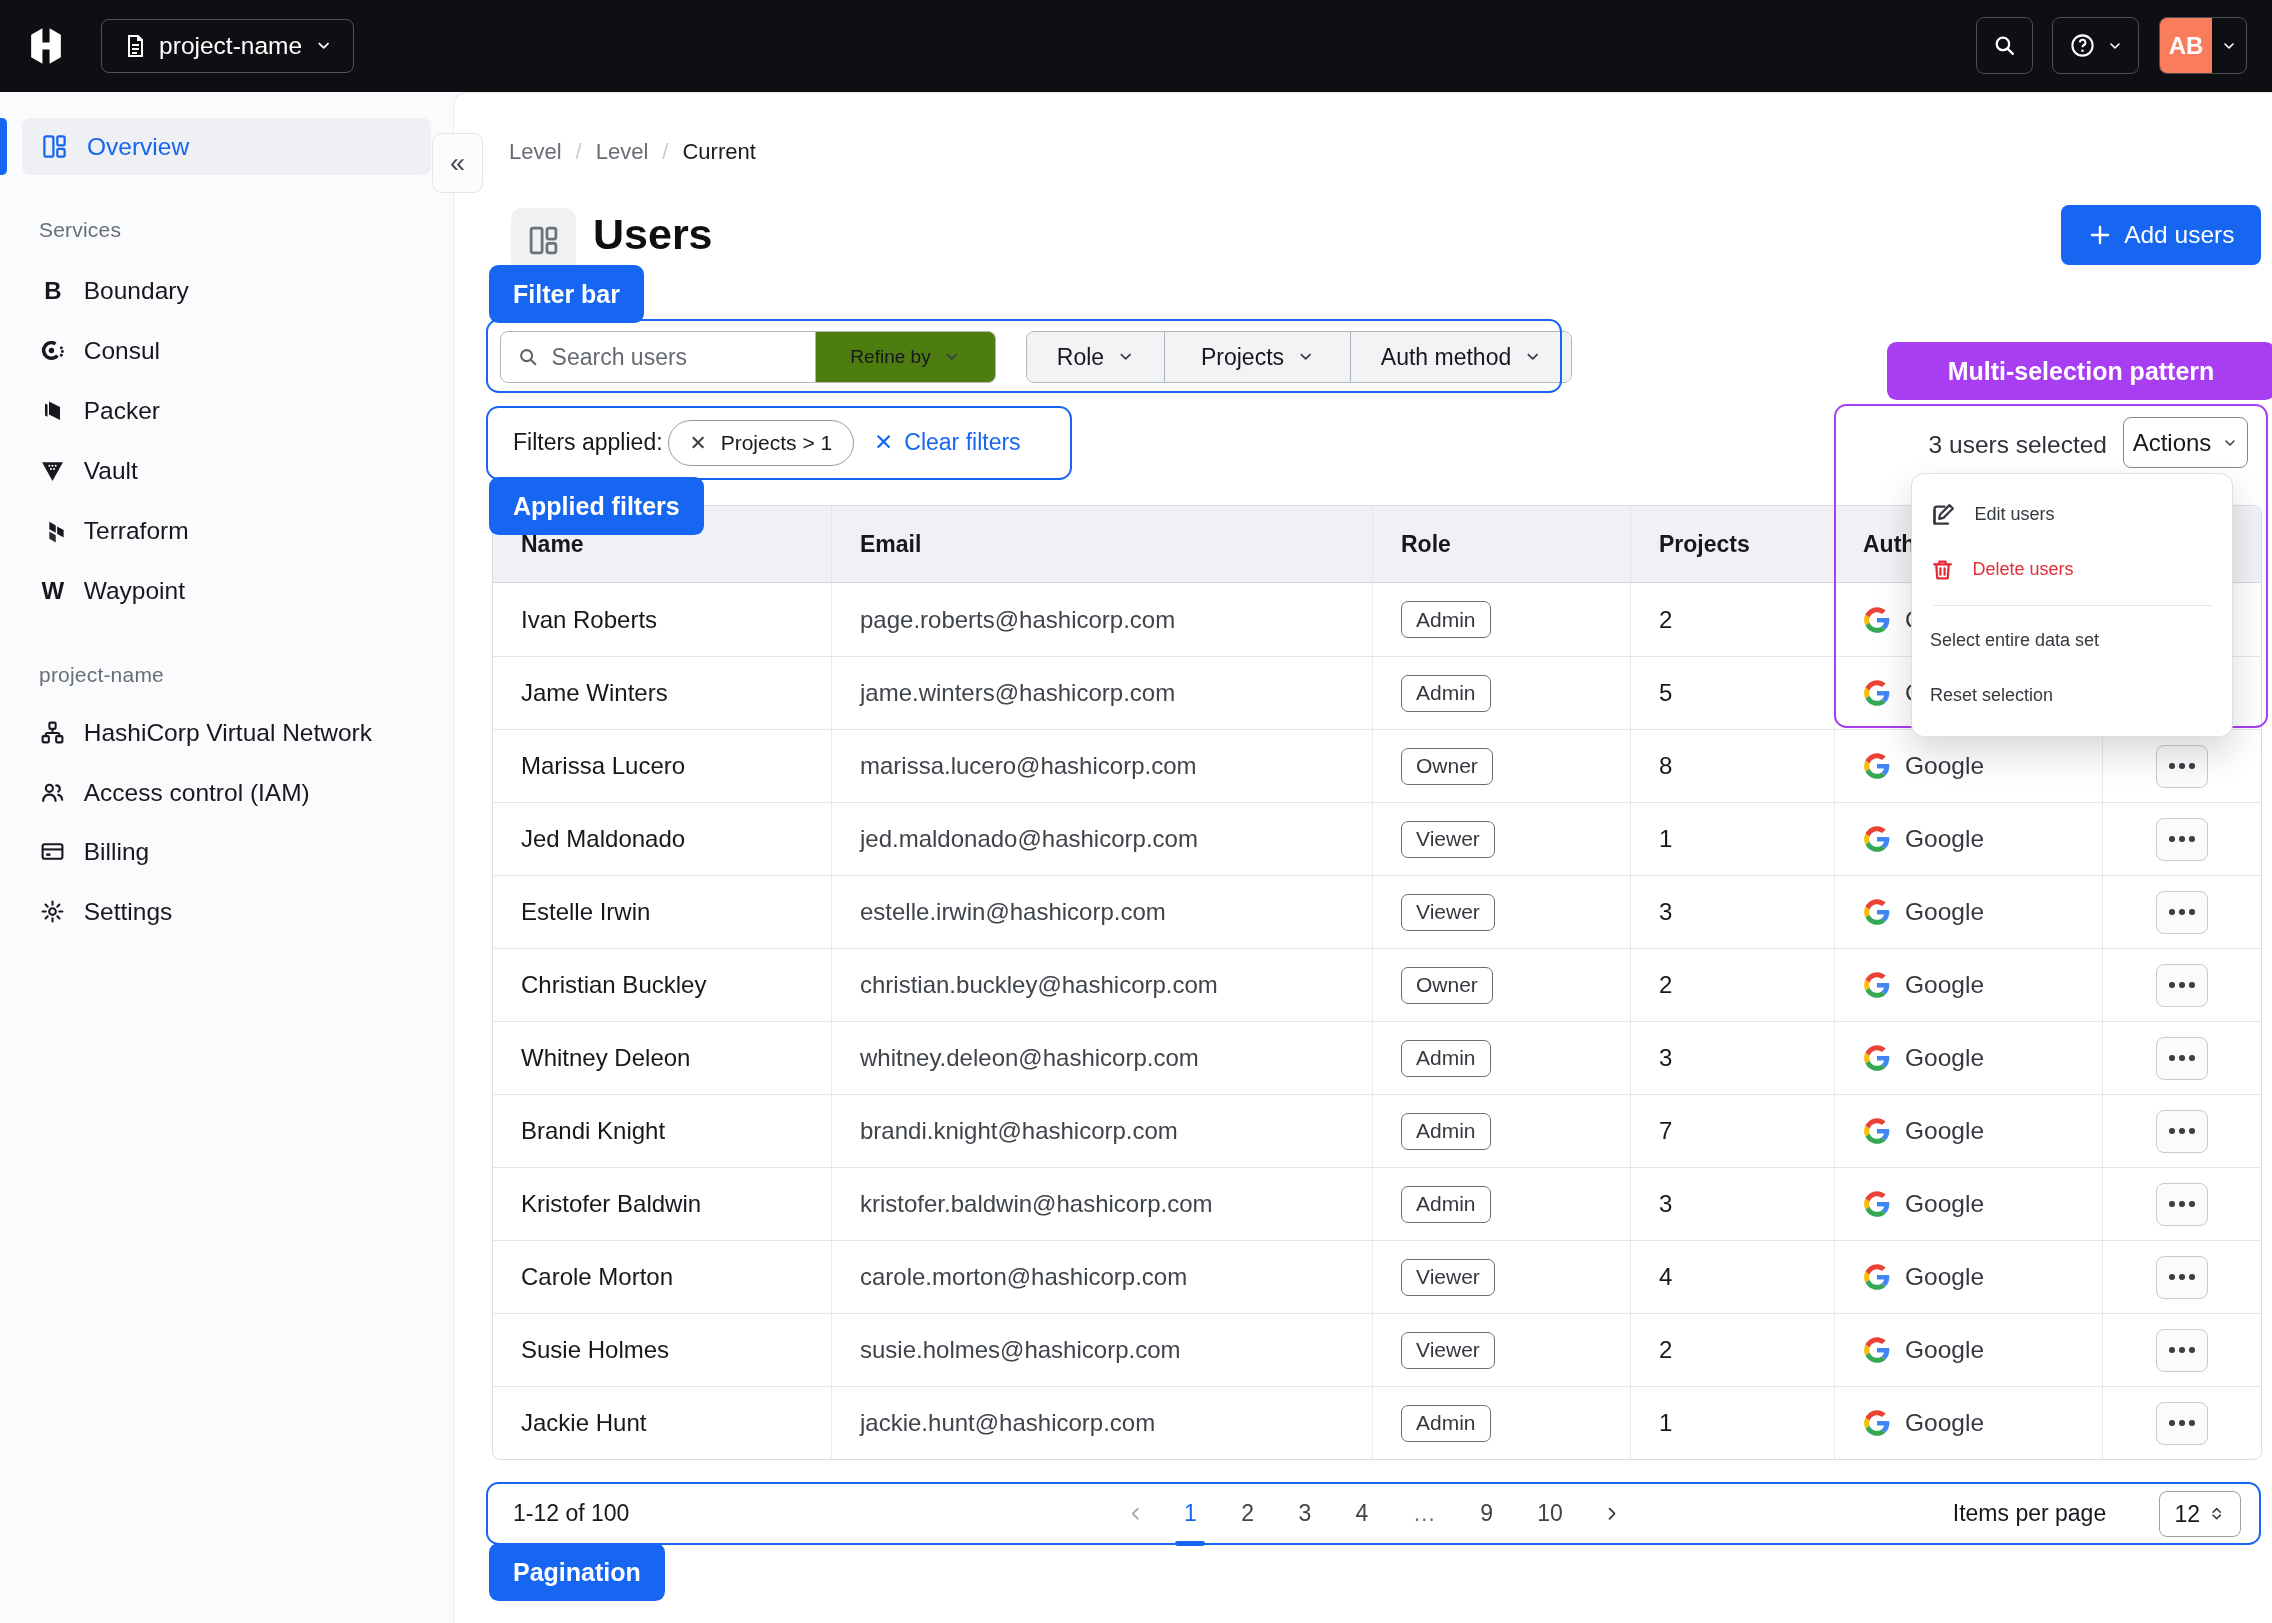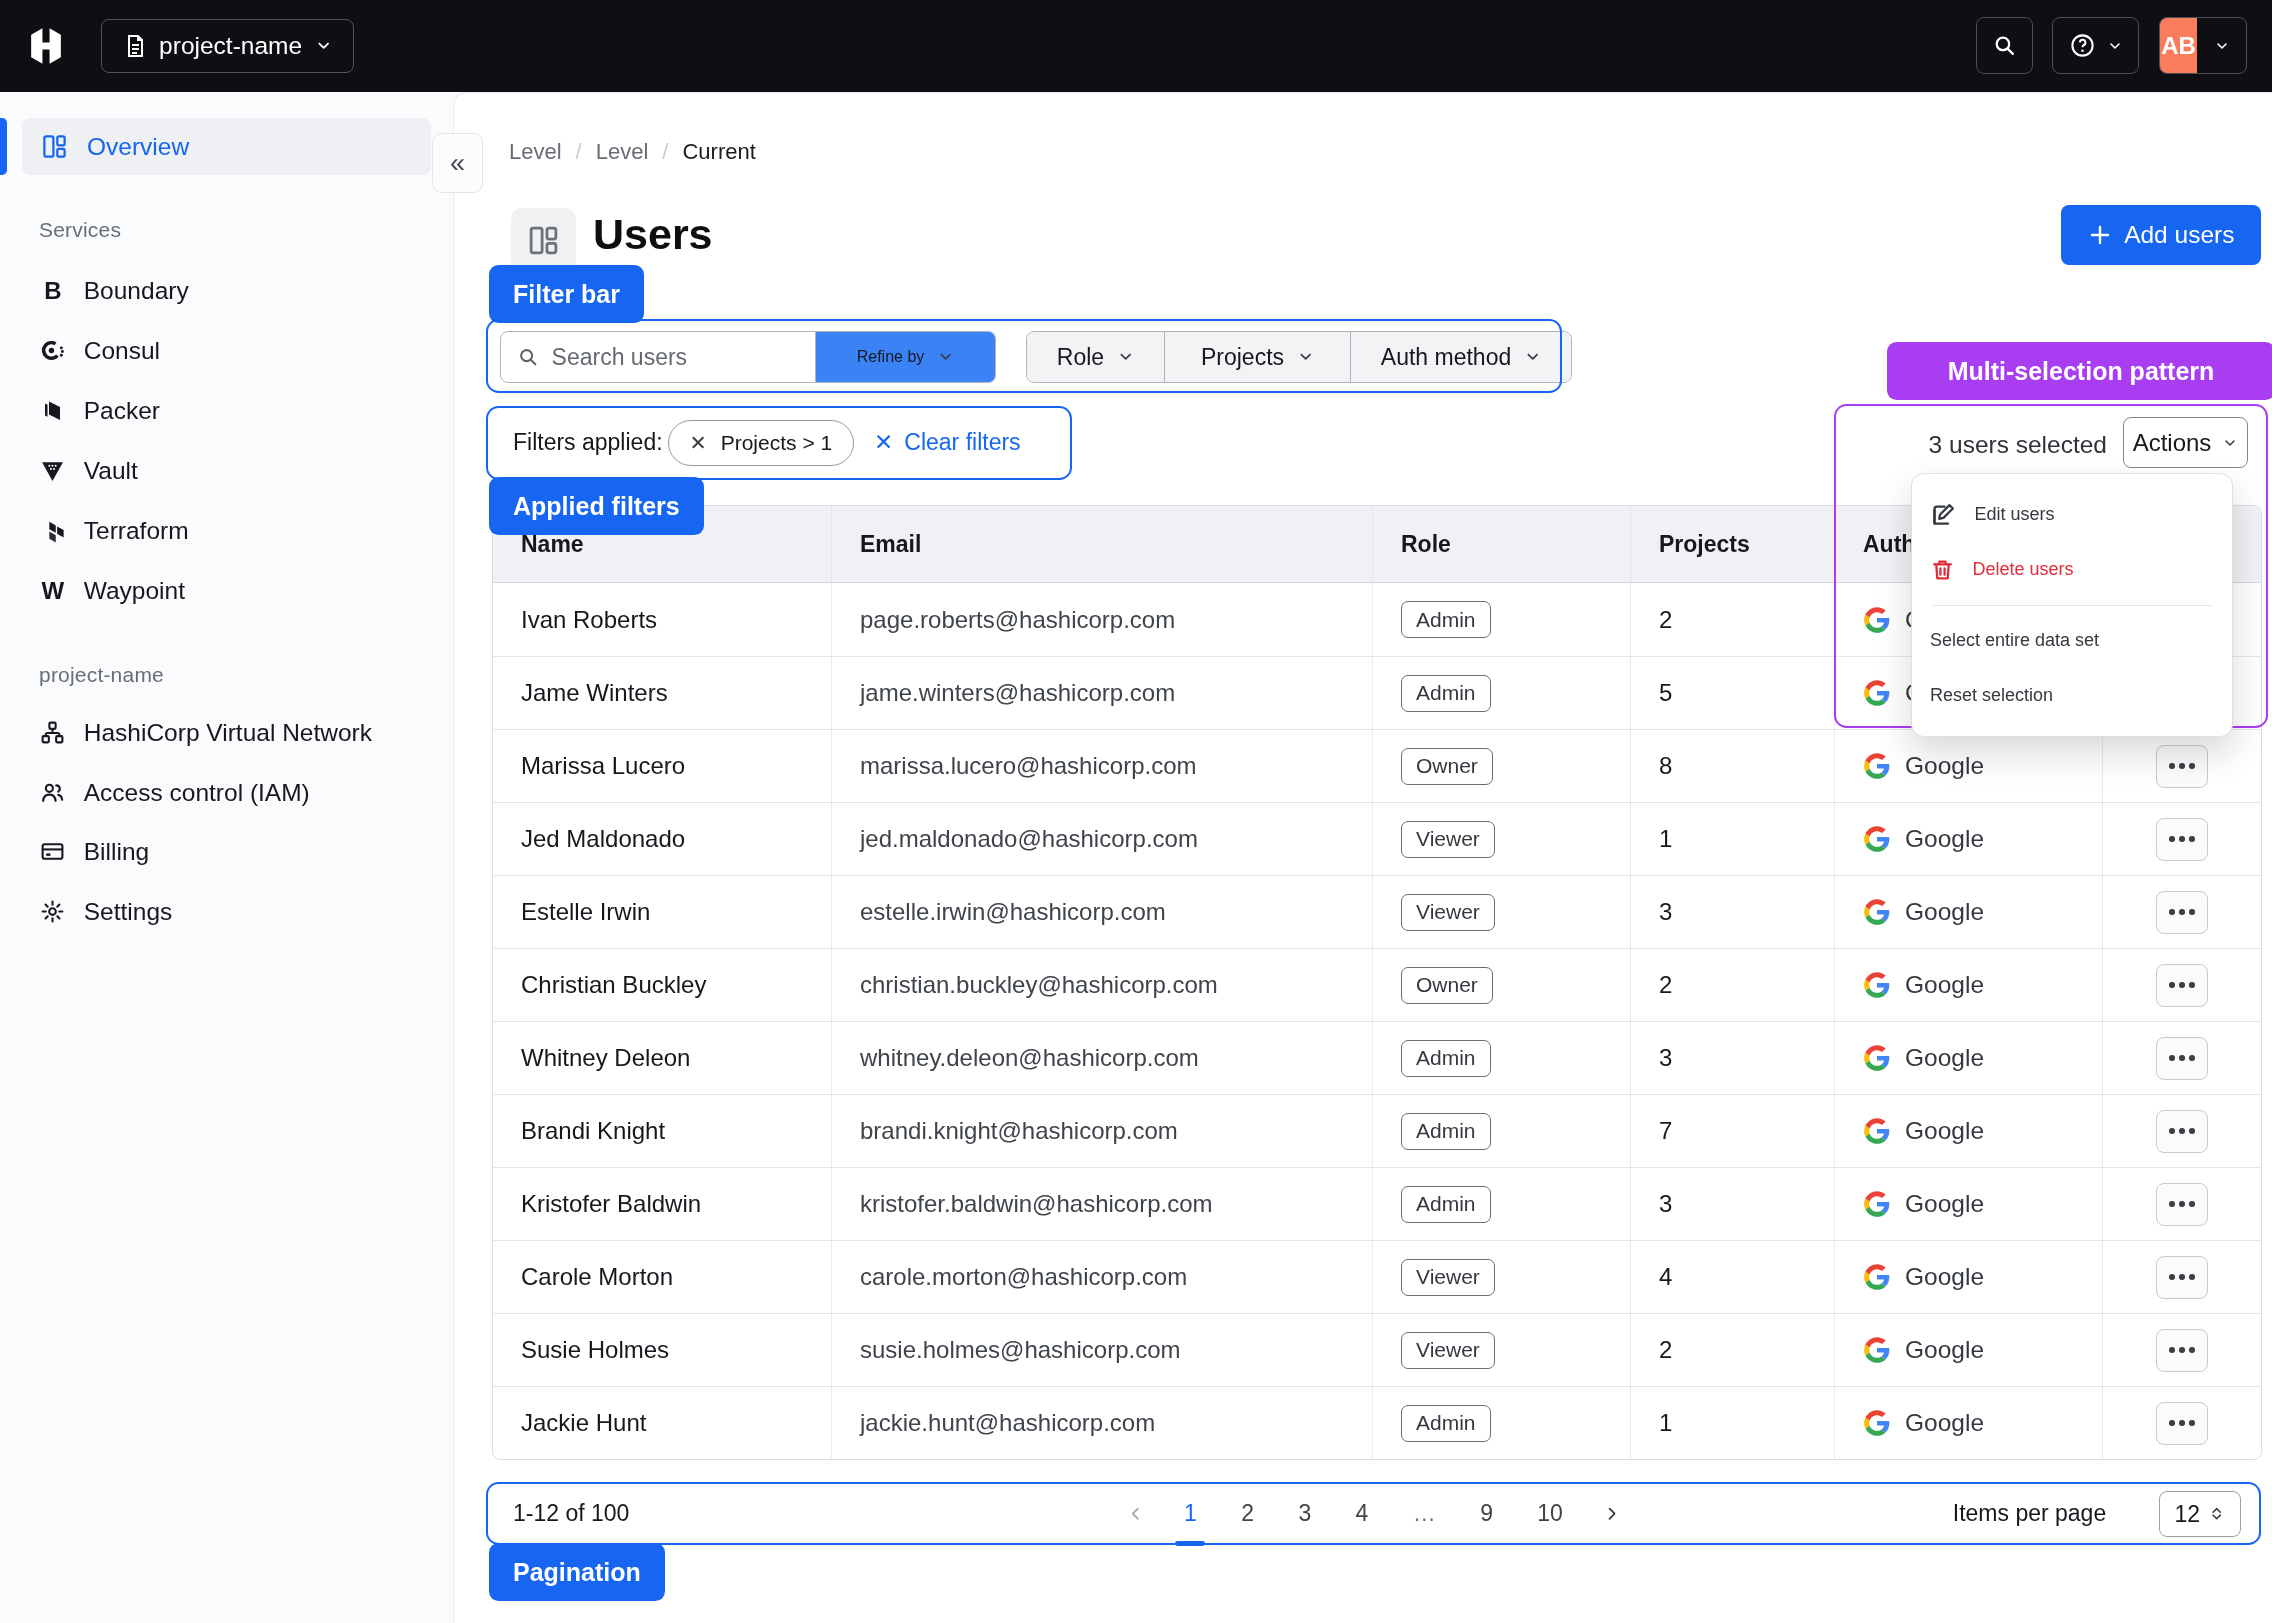--- a/index.html
+++ b/index.html
@@ -7,21 +7,21 @@
   body { font-family:"Liberation Sans", sans-serif; background:#f8f9fa; position:relative; color:#16181d; }
 
   
   .topbar { position:absolute; left:0; top:0; width:2273px; height:92px; background:#0d0f13; display:flex; align-items:center; }
   .logo { position:absolute; left:27px; top:27px; width:38px; height:38px; }
   .proj-btn { position:absolute; left:101px; top:19px; height:54px; display:flex; align-items:center; gap:12.6px; padding:0 20.5px; border:1.2px solid #53565c; border-radius:8px; color:#fff; font-size:24.5px; font-weight:500; cursor:pointer; }
   .tb-btn { position:absolute; top:17.4px; height:57px; border:1.2px solid #4a4d53; border-radius:8px; display:flex; align-items:center; justify-content:center; cursor:pointer; color:#fff; }
   .tb-search { left:1976px; width:57px; }
   .tb-help { left:2052px; width:87px; gap:11px; }
   .tb-account { left:2159px; width:88px; padding:0; overflow:hidden; }
-  .avatar { width:37px; height:57px; background:#f97c5d; color:#fff; font-size:24px; font-weight:600; display:flex; align-items:center; justify-content:center; }
+  .avatar { width:52px; height:57px; background:#f97c5d; color:#fff; font-size:24px; font-weight:600; display:flex; align-items:center; justify-content:center; }
   .tb-account .chev { flex:1; display:flex; align-items:center; justify-content:center; }
 
   
   .sidebar { position:absolute; left:0; top:92px; width:453px; bottom:0; background:#fafbfc; }
   .active-bar { position:absolute; left:0; top:118px; width:7px; height:57px; background:#1766f1; border-radius:0 4.7px 4.7px 0; }
   .nav-overview { position:absolute; left:22px; top:118px; width:409px; height:57px; background:#eef0f3; border-radius:8px; display:flex; align-items:center; gap:19px; padding:0 19px; color:#1766f1; font-size:24.5px; font-weight:500; cursor:pointer; }
   .side-label { position:absolute; left:39px; font-size:21px; color:#696e76; letter-spacing:0.2px; }
   .side-item { position:absolute; left:22px; width:409px; height:57px; display:flex; align-items:center; gap:17.4px; padding:0 17.4px; font-size:24.5px; color:#16181d; border-radius:8px; cursor:pointer; }
   .side-item .ico { width:27px; height:27px; display:flex; align-items:center; justify-content:center; }
   .ltr-ico { font-weight:800; font-size:24px; line-height:1; }
@@ -41,21 +41,21 @@
   .ann-label { position:absolute; height:58px; line-height:58px; padding:0 24px; border-radius:9.5px; background:#1766f1; color:#fff; font-size:25px; font-weight:700; z-index:6;margin-left:7px; }
   .ann-box { position:absolute; border:2.4px solid #1766f1; border-radius:12.6px; z-index:5; pointer-events:none; }
   .ann-purple { background:#a83df2; }
   .ann-box-purple { border-color:#a83df2; }
 
   
   .search-group { position:absolute; left:500px; top:331px; height:52px; display:flex; z-index:1; }
   .search-box { width:316px; height:52px; background:#fff; border:1.2px solid #b0b4bb; border-radius:8px 0 0 8px; display:flex; align-items:center; gap:12.6px; padding:0 16px; }
   .search-box input { border:none; outline:none; font-size:23px; color:#16181d; width:237px; font-family:inherit; background:transparent; }
   .search-box input::placeholder { color:#656a72; }
-  .refine-btn { width:180px; height:52px; background:#3b82f6; border:1.2px solid #b0b4bb; border-left:none; border-radius:0 8px 8px 0; display:flex; align-items:center; justify-content:center; gap:12.6px; font-size:16px; cursor:pointer; }
+  .refine-btn { width:180px; height:52px; background:#4d7c0f; border:1.2px solid #b0b4bb; border-left:none; border-radius:0 8px 8px 0; display:flex; align-items:center; justify-content:center; gap:12.6px; font-size:19px; cursor:pointer; }
   .seg-group { position:absolute; left:1026px; top:331px; height:52px; display:flex; border:1.2px solid #b0b4bb; border-radius:8px; overflow:hidden; z-index:1; }
   .seg { height:100%; background:#f2f3f5; display:flex; align-items:center; justify-content:center; gap:12.6px; font-size:23px; cursor:pointer; border-left:1.2px solid #b0b4bb; }
   .seg:first-child { border-left:none; }
   .chev-ic { color:#3c4046; }
 
   
   .fa-label { position:absolute; left:513px; top:419px; height:47px; line-height:47px; font-size:23px; }
   .chip { position:absolute; left:668px; top:420px; height:46px; border:1.6px solid #969ba3; border-radius:23px; display:flex; align-items:center; gap:14px; padding:0 20.5px; background:#fff; cursor:pointer; }
   .chip .x { font-size:20.5px; color:#3c4046; }
   .chip .cl { font-size:21px; color:#16181d; }

